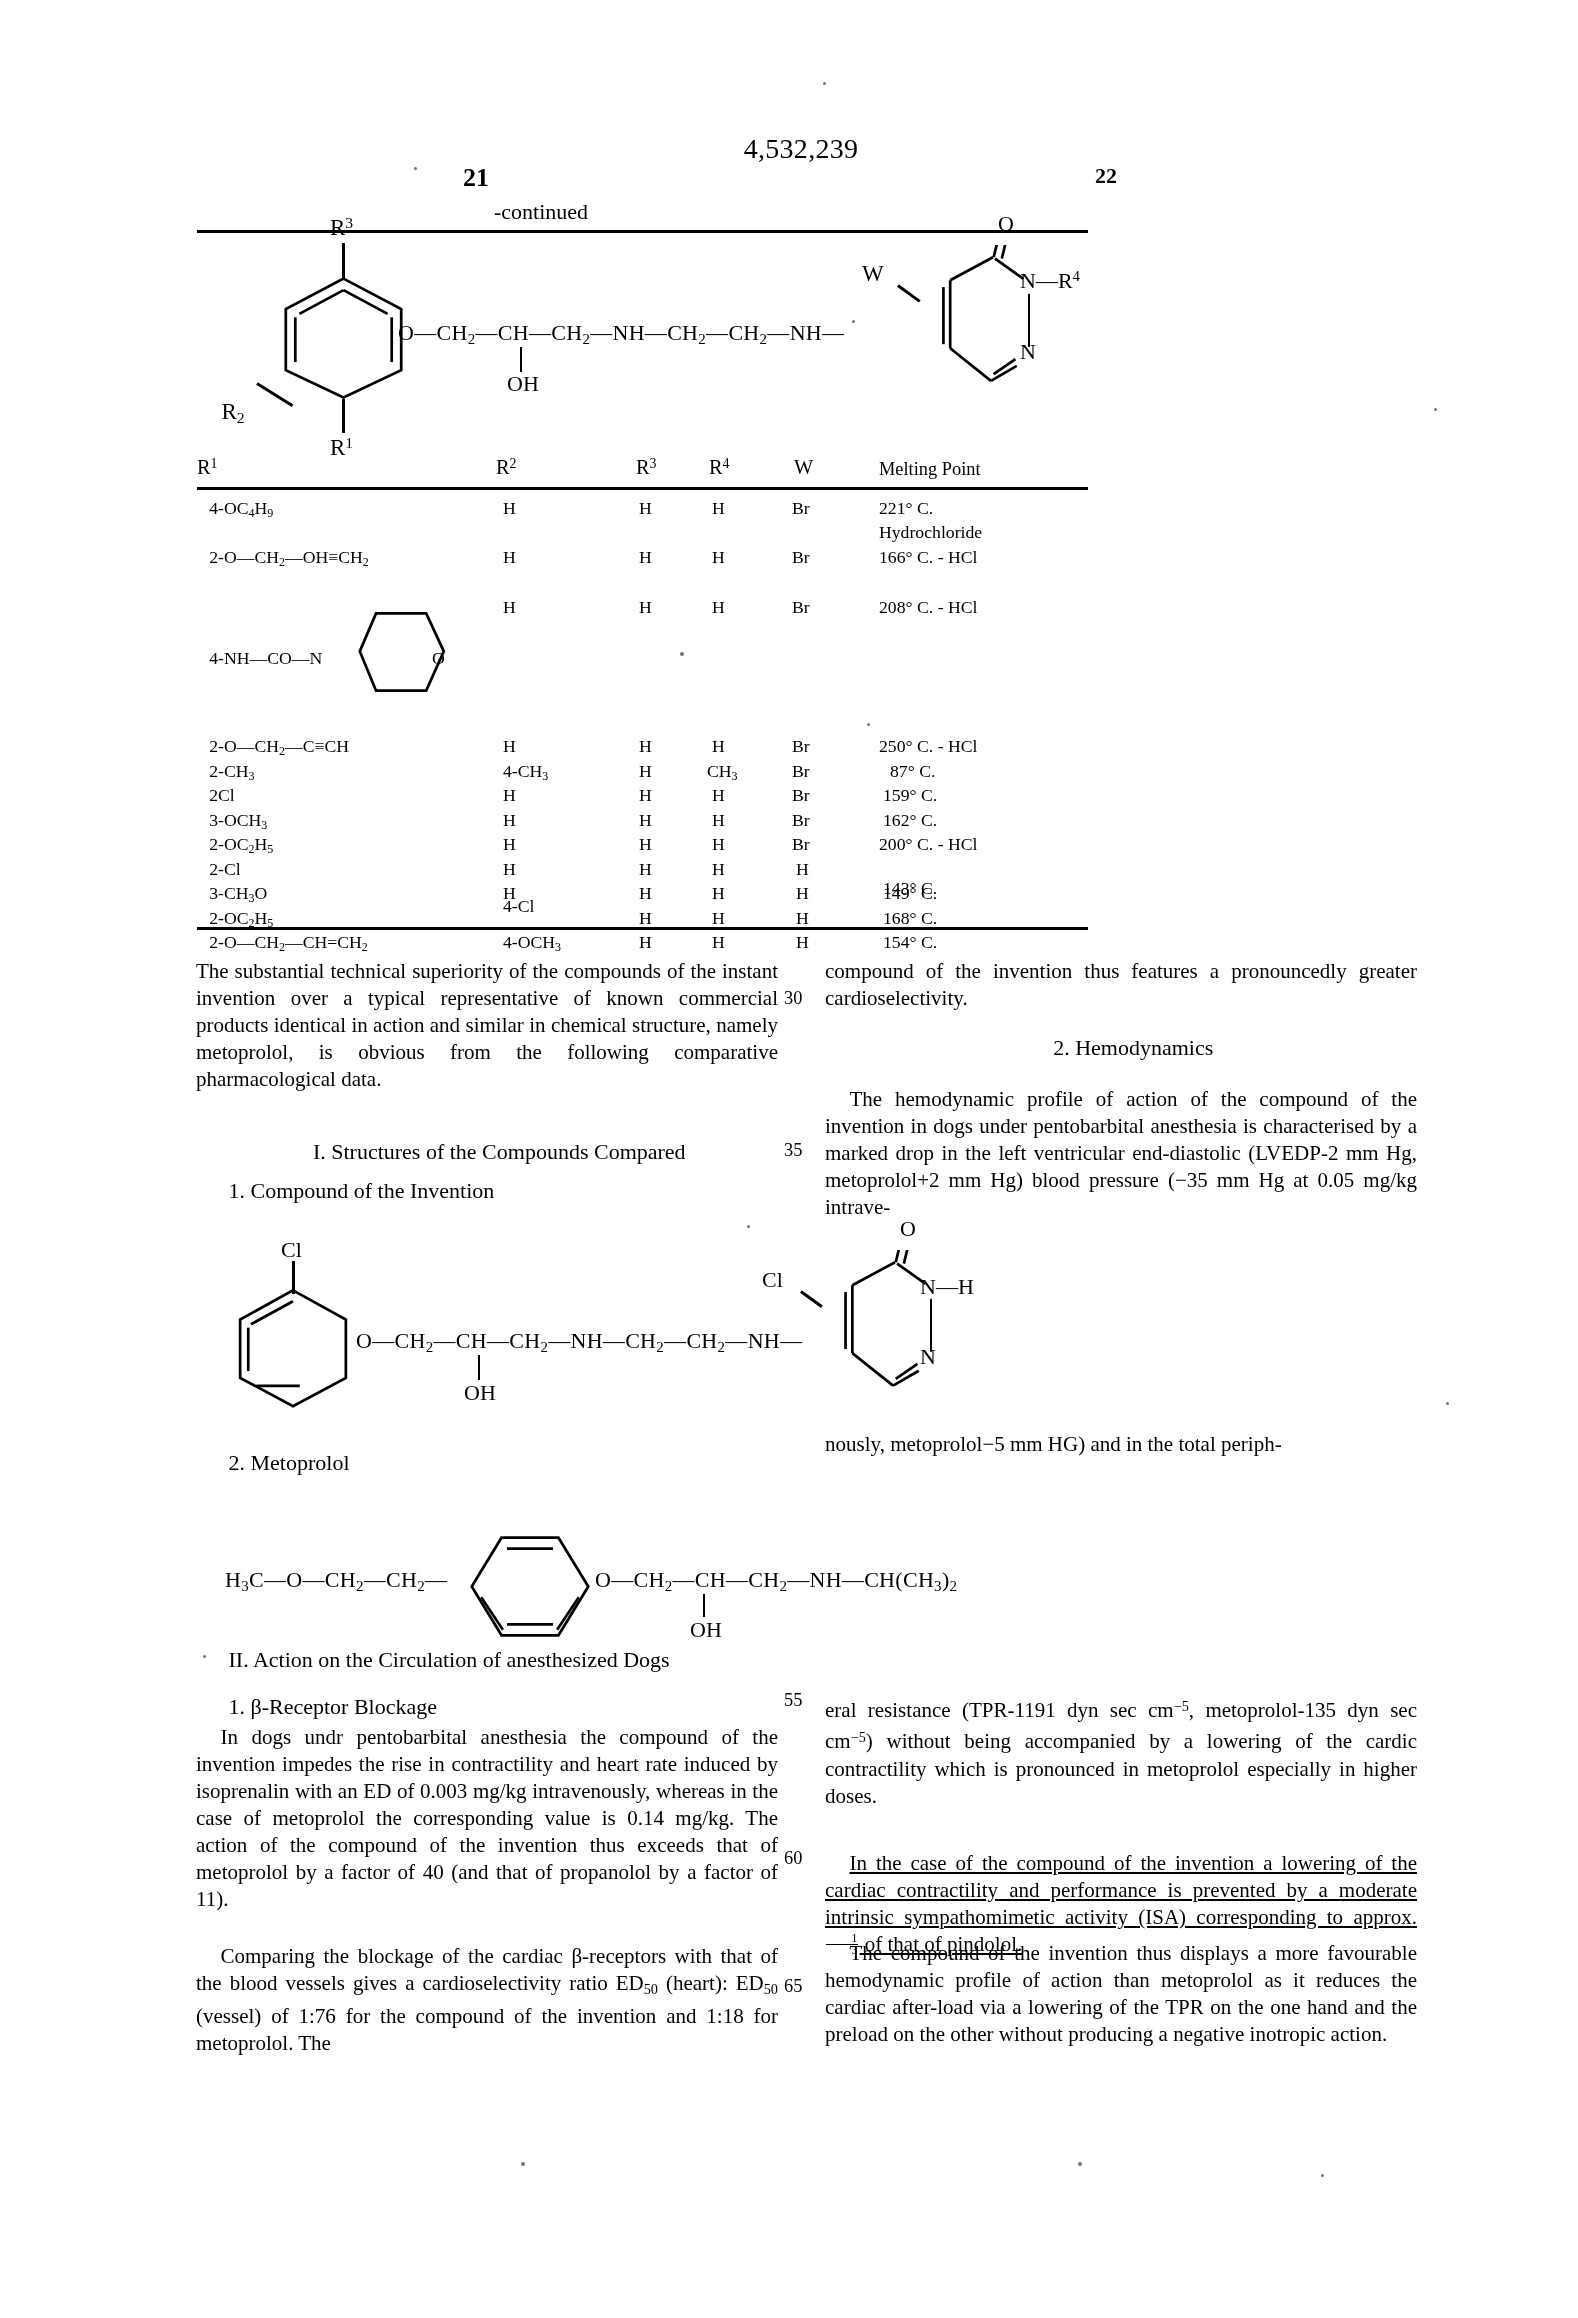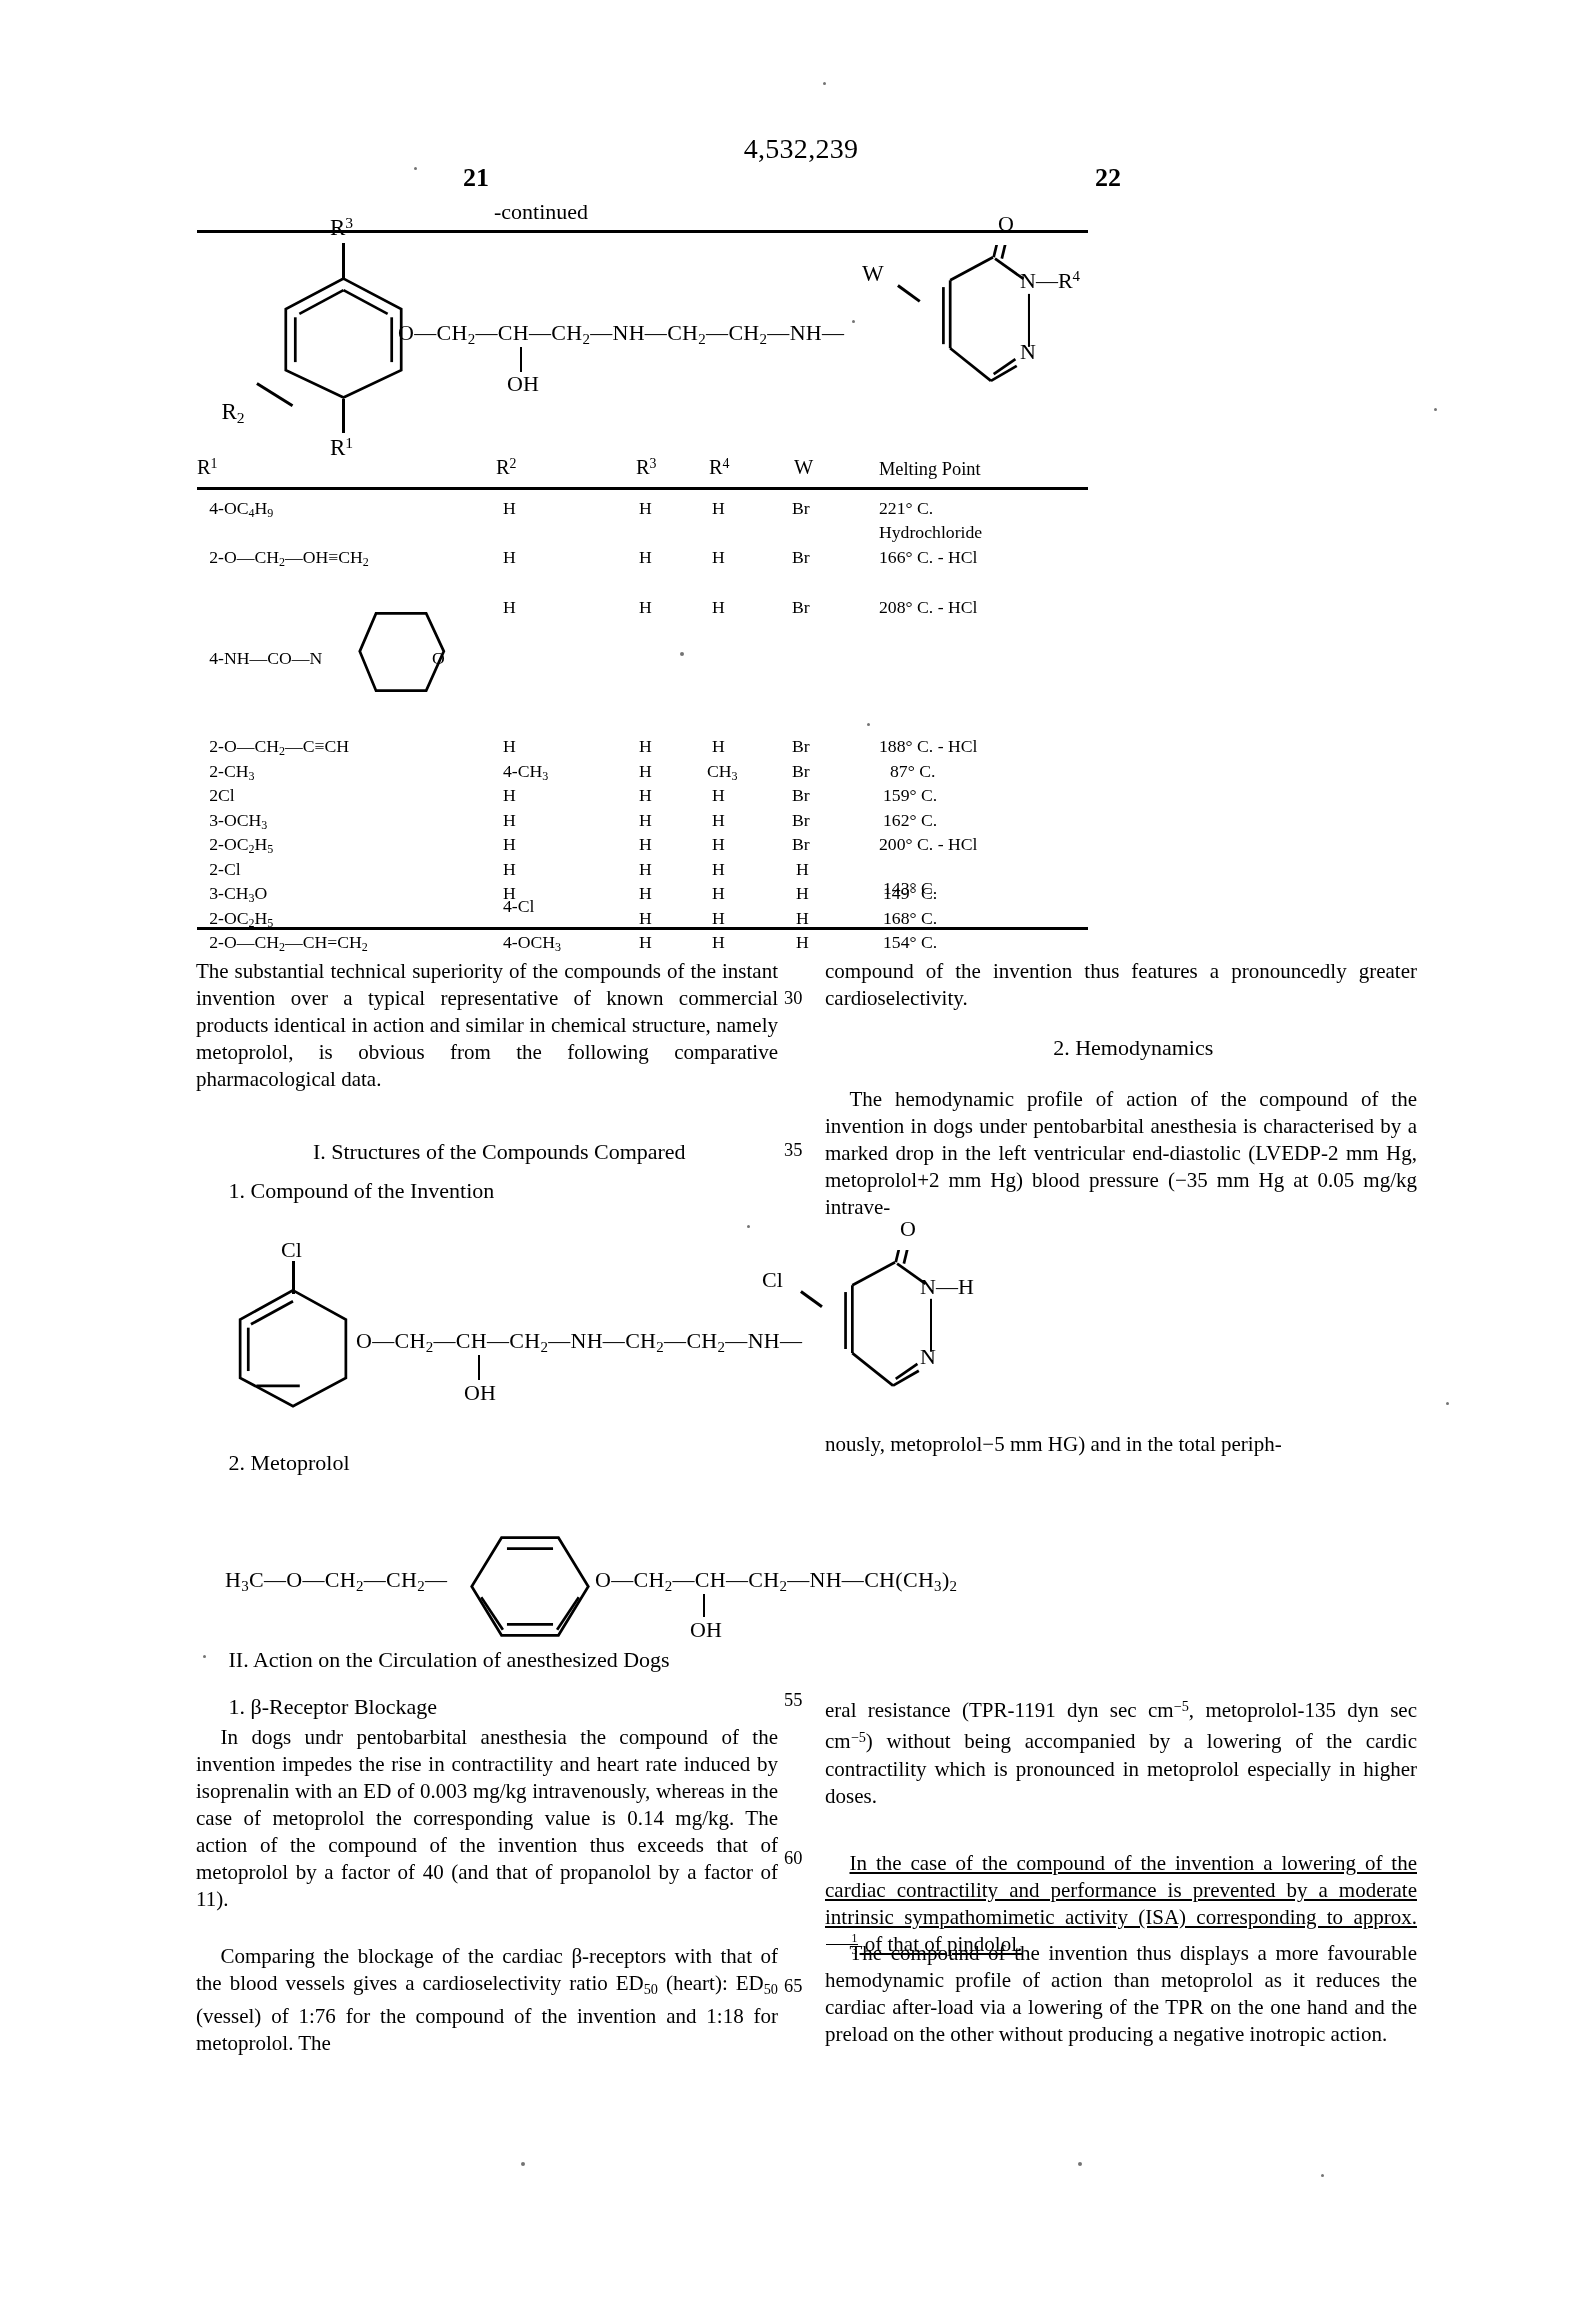--- a/index.html
+++ b/index.html
@@ -12,21 +12,21 @@
   }
   .page { position:absolute; inset:0; }
 
   
   .hdr { position:absolute; top:133px; left:0; width:1578px; height:61px; }
   .hdr .patno {
     position:absolute; left:0; width:1578px; text-align:center;
     top:0; font-size:28px; letter-spacing:0.3px;margin-left:12px;
   }
   .hdr .pgleft  { position:absolute; left:463px;  top:30px; font-size:26px; font-weight:bold; }
-  .hdr .pgright { position:absolute; left:1095px; top:30px; font-size:26px; font-weight:bold; }
+  .hdr .pgright { position:absolute; left:1095px; top:30px; font-size:22px; font-weight:bold; }
   .continued { position:absolute; top:199px; left:0; width:1082px; text-align:center; font-size:22px; }
 
   .rule { position:absolute; background:#000; }
   .rule-top    { left:197px; top:230px; width:891px; height:3.4px; }
   .rule-head   { left:197px; top:487px; width:891px; height:3.4px; }
   .rule-bottom { left:197px; top:927px; width:891px; height:3.4px; }
 
   
   .chem { position:absolute; font-family:"Liberation Serif", serif; white-space:nowrap; }
   sub { font-size:.68em; vertical-align:-.28em; }
@@ -178,21 +178,21 @@
         <polygon points="28,36 102,36 128,92 102,150 28,150 4,92" fill="none" stroke="#000" stroke-width="4"></polygon>
       </svg>
     </div>
     <div class="cell" style="left:235px; top:199px;">O</div>
 
     <div class="cell" style="left:12.2px;  top:287px;">2-O—CH<sub>2</sub>—C≡CH</div>
     <div class="cell" style="left:306px; top:287px;">H</div>
     <div class="cell" style="left:442px; top:287px;">H</div>
     <div class="cell" style="left:515px; top:287px;">H</div>
     <div class="cell" style="left:595px; top:287px;">Br</div>
-    <div class="cell" style="left:682px; top:287px;">188° C. - HCl</div>
+    <div class="cell" style="left:682px; top:287px;">250° C. - HCl</div>
 
     <div class="cell" style="left:12.2px;  top:312px;">2-CH<sub>3</sub></div>
     <div class="cell" style="left:306px; top:312px;">4-CH<sub>3</sub></div>
     <div class="cell" style="left:442px; top:312px;">H</div>
     <div class="cell" style="left:510px; top:312px;">CH<sub>3</sub></div>
     <div class="cell" style="left:595px; top:312px;">Br</div>
     <div class="cell" style="left:693px; top:312px;">87° C.</div>
 
     <div class="cell" style="left:12.2px;  top:336px;">2Cl</div>
     <div class="cell" style="left:306px; top:336px;">H</div>

